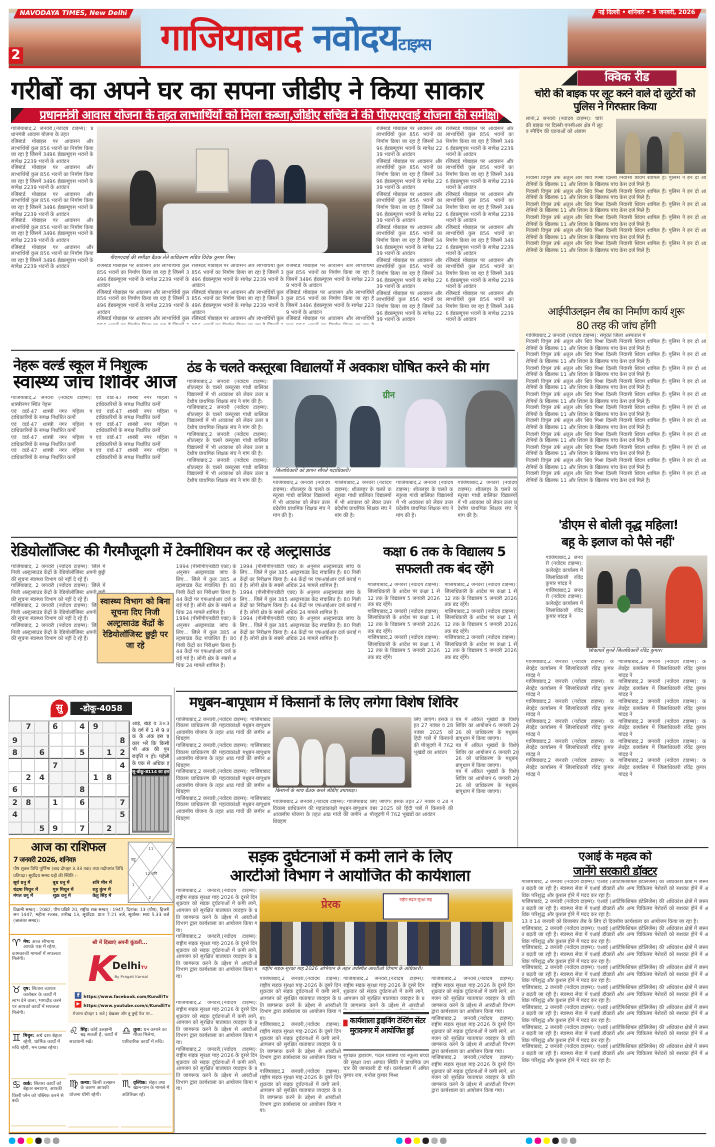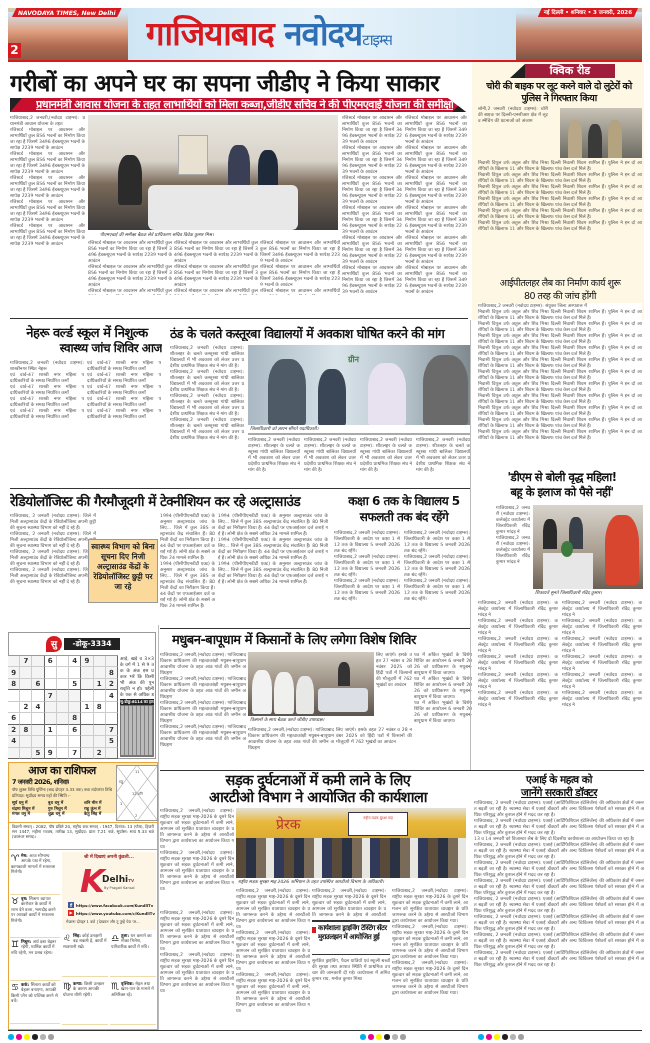--- a/index.html
+++ b/index.html
@@ -17,21 +17,21 @@
 </head>
 <body>
 
 <div class="abs" style="left:8px;top:8px;width:634px;height:52px;background:linear-gradient(90deg,#d9c6a8 0%,#cfe6f5 20%,#e8f3fa 50%,#cfe6f5 80%,#d8b7a0 100%);">
   <div class="abs photo" style="left:0;top:4px;width:120px;height:48px;background:linear-gradient(180deg,#cfe6f5 0%,#e0a080 40%,#b36b52 70%,#8d5a44 100%);"></div>
   <div class="abs photo" style="left:508px;top:4px;width:126px;height:48px;background:linear-gradient(180deg,#cfe6f5 0%,#c98a70 40%,#b06a55 70%,#7a5544 100%);"></div>
   <div class="abs" style="left:4px;top:0;height:9px;padding:0 6px;background:#d71920;color:#fff;font-size:6px;font-style:italic;font-weight:bold;line-height:9px;clip-path:polygon(4% 0,100% 0,96% 100%,0 100%)">NAVODAYA TIMES, New Delhi</div>
   <div class="abs" style="left:0;top:35px;width:13px;height:15px;background:#d71920;color:#fff;font-weight:bold;font-size:12px;text-align:center;line-height:15px">2</div>
   <div class="abs h" style="left:138px;top:6px;font-size:33px;line-height:40px;letter-spacing:-1px">
     <span style="color:#d71920">गाजियाबाद</span>
-    <span style="color:#2f6fb3">नवोदय</span><span style="color:#2f6fb3;font-size:15px;font-weight:normal">टाइम्स</span>
+    <span style="color:#2f6fb3">नवोदय</span><span style="color:#2f6fb3;font-size:15px;font-weight:bold">टाइम्स</span>
   </div>
   <div class="abs" style="right:4px;top:0;height:9px;padding:0 6px;background:#d71920;color:#fff;font-size:5.5px;font-weight:bold;line-height:9px;clip-path:polygon(4% 0,100% 0,96% 100%,0 100%)">नई दिल्ली • शनिवार • 3 जनवरी, 2026</div>
 </div>
 <div class="abs" style="left:8px;top:60px;width:634px;height:2px;background:#d71920"></div>
 
 <div class="abs h" style="left:10px;top:70px;width:456px;font-size:23px;line-height:26px">गरीबों का अपने घर का सपना जीडीए ने किया साकार</div>
 <div class="abs" style="left:10px;top:98px;width:456px;height:14px;background:#c8102e;clip-path:polygon(0 0,96% 0,100% 100%,0 100%);">
   <div class="abs" style="left:0;top:0;width:12px;height:14px;background:#222;clip-path:polygon(0 0,100% 0,0 100%)"></div>
   <div class="abs" style="right:0;top:0;width:14px;height:14px;background:#222;clip-path:polygon(100% 0,100% 100%,0 100%)"></div>
   <div class="abs h" style="left:26px;top:1px;color:#fff;font-size:11px;line-height:12px;font-weight:bold;text-decoration:underline">प्रधानमंत्री आवास योजना के तहत लाभार्थियों को मिला कब्जा,जीडीए सचिव ने की पीएमएवाई योजना की समीक्षा</div>
@@ -97,40 +97,40 @@
   <div class="abs" style="left:48px;top:12px;width:14px;height:38px;background:#b3a37f;border-radius:40% 40% 0 0"></div>
 </div>
 <div class="abs txt" style="left:478px;top:160px;width:164px;height:82px">
     <span>निवासी विपुल उर्फ अतुल और शिव मिश्रा दिल्ली निवासी शिवम शामिल हैं। पुलिस ने इन दो आरोपियों के खिलाफ 11 और शिवम के खिलाफ पांच केस दर्ज मिले हैं।</span>
     <span>निवासी विपुल उर्फ अतुल और शिव मिश्रा दिल्ली निवासी शिवम शामिल हैं। पुलिस ने इन दो आरोपियों के खिलाफ 11 और शिवम के खिलाफ पांच केस दर्ज मिले हैं।</span>
     <span>निवासी विपुल उर्फ अतुल और शिव मिश्रा दिल्ली निवासी शिवम शामिल हैं। पुलिस ने इन दो आरोपियों के खिलाफ 11 और शिवम के खिलाफ पांच केस दर्ज मिले हैं।</span>
     <span>निवासी विपुल उर्फ अतुल और शिव मिश्रा दिल्ली निवासी शिवम शामिल हैं। पुलिस ने इन दो आरोपियों के खिलाफ 11 और शिवम के खिलाफ पांच केस दर्ज मिले हैं।</span>
     <span>निवासी विपुल उर्फ अतुल और शिव मिश्रा दिल्ली निवासी शिवम शामिल हैं। पुलिस ने इन दो आरोपियों के खिलाफ 11 और शिवम के खिलाफ पांच केस दर्ज मिले हैं।</span>
     <span>निवासी विपुल उर्फ अतुल और शिव मिश्रा दिल्ली निवासी शिवम शामिल हैं। पुलिस ने इन दो आरोपियों के खिलाफ 11 और शिवम के खिलाफ पांच केस दर्ज मिले हैं।</span>
   </div>
-<div class="abs h" style="left:478px;top:276px;width:164px;font-size:9.5px;font-weight:normal;text-align:center">आईपीतलहर लैब का निर्माण कार्य शुरू</div>
+<div class="abs h" style="left:478px;top:276px;width:164px;font-size:9.5px;font-weight:normal;text-align:center">आईपीउलझन लैब का निर्माण कार्य शुरू</div>
 <div class="abs h" style="left:478px;top:289px;width:164px;font-size:9.5px;font-weight:normal;text-align:center">80 तरह की जांच होंगी</div>
 <div class="abs txt" style="left:478px;top:303px;width:164px;height:152px;background:#fff">
     <span>गाजियाबाद,2 जनवरी (नवोदय टाइम्स): संयुक्त जिला अस्पताल में</span>
     <span>निवासी विपुल उर्फ अतुल और शिव मिश्रा दिल्ली निवासी शिवम शामिल हैं। पुलिस ने इन दो आरोपियों के खिलाफ 11 और शिवम के खिलाफ पांच केस दर्ज मिले हैं।</span>
     <span>निवासी विपुल उर्फ अतुल और शिव मिश्रा दिल्ली निवासी शिवम शामिल हैं। पुलिस ने इन दो आरोपियों के खिलाफ 11 और शिवम के खिलाफ पांच केस दर्ज मिले हैं।</span>
     <span>निवासी विपुल उर्फ अतुल और शिव मिश्रा दिल्ली निवासी शिवम शामिल हैं। पुलिस ने इन दो आरोपियों के खिलाफ 11 और शिवम के खिलाफ पांच केस दर्ज मिले हैं।</span>
     <span>निवासी विपुल उर्फ अतुल और शिव मिश्रा दिल्ली निवासी शिवम शामिल हैं। पुलिस ने इन दो आरोपियों के खिलाफ 11 और शिवम के खिलाफ पांच केस दर्ज मिले हैं।</span>
     <span>निवासी विपुल उर्फ अतुल और शिव मिश्रा दिल्ली निवासी शिवम शामिल हैं। पुलिस ने इन दो आरोपियों के खिलाफ 11 और शिवम के खिलाफ पांच केस दर्ज मिले हैं।</span>
     <span>निवासी विपुल उर्फ अतुल और शिव मिश्रा दिल्ली निवासी शिवम शामिल हैं। पुलिस ने इन दो आरोपियों के खिलाफ 11 और शिवम के खिलाफ पांच केस दर्ज मिले हैं।</span>
     <span>निवासी विपुल उर्फ अतुल और शिव मिश्रा दिल्ली निवासी शिवम शामिल हैं। पुलिस ने इन दो आरोपियों के खिलाफ 11 और शिवम के खिलाफ पांच केस दर्ज मिले हैं।</span>
     <span>निवासी विपुल उर्फ अतुल और शिव मिश्रा दिल्ली निवासी शिवम शामिल हैं। पुलिस ने इन दो आरोपियों के खिलाफ 11 और शिवम के खिलाफ पांच केस दर्ज मिले हैं।</span>
     <span>निवासी विपुल उर्फ अतुल और शिव मिश्रा दिल्ली निवासी शिवम शामिल हैं। पुलिस ने इन दो आरोपियों के खिलाफ 11 और शिवम के खिलाफ पांच केस दर्ज मिले हैं।</span>
     <span>निवासी विपुल उर्फ अतुल और शिव मिश्रा दिल्ली निवासी शिवम शामिल हैं। पुलिस ने इन दो आरोपियों के खिलाफ 11 और शिवम के खिलाफ पांच केस दर्ज मिले हैं।</span>
     <span>निवासी विपुल उर्फ अतुल और शिव मिश्रा दिल्ली निवासी शिवम शामिल हैं। पुलिस ने इन दो आरोपियों के खिलाफ 11 और शिवम के खिलाफ पांच केस दर्ज मिले हैं।</span>
   </div>
 
 <div class="abs rule" style="left:10px;top:318px;width:458px"></div>
-<div class="abs h" style="left:12px;top:325px;width:150px;font-size:13px;line-height:15px;text-align:center">नेहरू वर्ल्ड स्कूल में निशुल्क</div>
-<div class="abs h" style="left:12px;top:341px;width:150px;font-size:12px;line-height:15px;text-align:right">स्वास्थ्य जांच शिविर आज</div>
+<div class="abs h" style="left:12px;top:325px;width:150px;font-size:13px;line-height:15px;">नेहरू वर्ल्ड स्कूल में निशुल्क</div>
+<div class="abs h" style="left:12px;top:341px;width:150px;font-size:17px;line-height:15px;text-align:left">स्वास्थ्य जांच शिविर आज</div>
 <div class="abs txt" style="left:10px;top:360px;width:74px;height:110px">
     <span>गाजियाबाद,2 जनवरी (नवोदय टाइम्स): शास्त्रीनगर स्थित नेहरू</span>
     <span>एवं वार्ड-47 शास्त्री नगर महिला पदाधिकारियों के समक्ष निर्धारित कर्मों</span>
     <span>एवं वार्ड-47 शास्त्री नगर महिला पदाधिकारियों के समक्ष निर्धारित कर्मों</span>
     <span>एवं वार्ड-47 शास्त्री नगर महिला पदाधिकारियों के समक्ष निर्धारित कर्मों</span>
     <span>एवं वार्ड-47 शास्त्री नगर महिला पदाधिकारियों के समक्ष निर्धारित कर्मों</span>
   </div>
 <div class="abs txt" style="left:87px;top:360px;width:74px;height:110px">
     <span>एवं वार्ड-47 शास्त्री नगर महिला पदाधिकारियों के समक्ष निर्धारित कर्मों</span>
     <span>एवं वार्ड-47 शास्त्री नगर महिला पदाधिकारियों के समक्ष निर्धारित कर्मों</span>
@@ -226,21 +226,21 @@
     <span>गाजियाबाद,2 जनवरी (नवोदय टाइम्स): जिलाधिकारी के आदेश पर कक्षा 1 से 12 तक के विद्यालय 5 जनवरी 2026 तक बंद रहेंगे।</span>
   </div>
 <div class="abs txt" style="left:404px;top:530px;width:66px;height:90px">
     <span>गाजियाबाद,2 जनवरी (नवोदय टाइम्स): जिलाधिकारी के आदेश पर कक्षा 1 से 12 तक के विद्यालय 5 जनवरी 2026 तक बंद रहेंगे।</span>
     <span>गाजियाबाद,2 जनवरी (नवोदय टाइम्स): जिलाधिकारी के आदेश पर कक्षा 1 से 12 तक के विद्यालय 5 जनवरी 2026 तक बंद रहेंगे।</span>
     <span>गाजियाबाद,2 जनवरी (नवोदय टाइम्स): जिलाधिकारी के आदेश पर कक्षा 1 से 12 तक के विद्यालय 5 जनवरी 2026 तक बंद रहेंगे।</span>
   </div>
 
 <div class="abs" style="left:8px;top:632px;width:148px;height:127px;border:1px solid #999"></div>
 <div class="abs" style="left:46px;top:636px;width:16px;height:16px;background:#d71920;color:#fff;font-weight:bold;font-size:9px;text-align:center;line-height:16px;border-radius:50% 50% 50% 0">सु</div>
-<div class="abs" style="left:64px;top:638px;width:56px;height:12px;background:#222;color:#fff;font-weight:bold;font-size:7.5px;text-align:center;line-height:12px">-डोकू-3334</div>
+<div class="abs" style="left:64px;top:638px;width:56px;height:12px;background:#222;color:#fff;font-weight:bold;font-size:7.5px;text-align:center;line-height:12px">-डोकू-4058</div>
 <div class="abs" id="sudoku-grid" style="left:8px;top:655px;width:110px;height:104px;display:grid;grid-template-columns:repeat(9,1fr);grid-template-rows:repeat(9,1fr);border-top:1px solid #999">
     <div style="font-size: 7px; font-weight: bold; color: rgb(51, 51, 51); display: flex; align-items: center; justify-content: center; border-right: 1px solid rgb(204, 204, 204); border-bottom: 1px solid rgb(204, 204, 204); background: rgb(244, 244, 244);"></div>
     <div style="font-size: 7px; font-weight: bold; color: rgb(51, 51, 51); display: flex; align-items: center; justify-content: center; border-right: 1px solid rgb(204, 204, 204); border-bottom: 1px solid rgb(204, 204, 204); background: rgb(244, 244, 244);">7</div>
     <div style="font-size: 7px; font-weight: bold; color: rgb(51, 51, 51); display: flex; align-items: center; justify-content: center; border-right: 1px solid rgb(102, 102, 102); border-bottom: 1px solid rgb(204, 204, 204); background: rgb(244, 244, 244);"></div>
     <div style="font-size: 7px; font-weight: bold; color: rgb(51, 51, 51); display: flex; align-items: center; justify-content: center; border-right: 1px solid rgb(204, 204, 204); border-bottom: 1px solid rgb(204, 204, 204); background: rgb(255, 255, 255);">6</div>
     <div style="font-size: 7px; font-weight: bold; color: rgb(51, 51, 51); display: flex; align-items: center; justify-content: center; border-right: 1px solid rgb(204, 204, 204); border-bottom: 1px solid rgb(204, 204, 204); background: rgb(255, 255, 255);"></div>
     <div style="font-size: 7px; font-weight: bold; color: rgb(51, 51, 51); display: flex; align-items: center; justify-content: center; border-right: 1px solid rgb(102, 102, 102); border-bottom: 1px solid rgb(204, 204, 204); background: rgb(255, 255, 255);">4</div>
     <div style="font-size: 7px; font-weight: bold; color: rgb(51, 51, 51); display: flex; align-items: center; justify-content: center; border-right: 1px solid rgb(204, 204, 204); border-bottom: 1px solid rgb(204, 204, 204); background: rgb(244, 244, 244);">9</div>
     <div style="font-size: 7px; font-weight: bold; color: rgb(51, 51, 51); display: flex; align-items: center; justify-content: center; border-right: 1px solid rgb(204, 204, 204); border-bottom: 1px solid rgb(204, 204, 204); background: rgb(244, 244, 244);"></div>
     <div style="font-size: 7px; font-weight: bold; color: rgb(51, 51, 51); display: flex; align-items: center; justify-content: center; border-right: 1px solid rgb(102, 102, 102); border-bottom: 1px solid rgb(204, 204, 204); background: rgb(244, 244, 244);"></div>
@@ -421,21 +421,21 @@
   </div>
 
 <div class="abs rule" style="left:160px;top:770px;width:484px"></div>
 <div class="abs h" style="left:168px;top:772px;width:300px;font-size:14.5px;line-height:17px;text-align:center">सड़क दुर्घटनाओं में कमी लाने के लिए</div>
 <div class="abs h" style="left:168px;top:789px;width:300px;font-size:14.5px;line-height:17px;text-align:center">आरटीओ विभाग ने आयोजित की कार्यशाला</div>
 <div class="abs txt" style="left:160px;top:808px;width:74px;height:100px">
     <span>गाजियाबाद,2 जनवरी,(नवोदय टाइम्स): राष्ट्रीय सड़क सुरक्षा माह-2026 के दूसरे दिन शुक्रवार को सड़क दुर्घटनाओं में कमी लाने, आमजन को सुरक्षित यातायात व्यवहार के प्रति जागरूक करने के उद्देश्य से आरटीओ विभाग द्वारा कार्यशाला का आयोजन किया गया।</span>
     <span>गाजियाबाद,2 जनवरी,(नवोदय टाइम्स): राष्ट्रीय सड़क सुरक्षा माह-2026 के दूसरे दिन शुक्रवार को सड़क दुर्घटनाओं में कमी लाने, आमजन को सुरक्षित यातायात व्यवहार के प्रति जागरूक करने के उद्देश्य से आरटीओ विभाग द्वारा कार्यशाला का आयोजन किया गया।</span>
   </div>
 <div class="abs photo" style="left:236px;top:808px;width:230px;height:70px;background:linear-gradient(180deg,#e3e1d8 0%,#e8b83a 20%,#d9a830 50%,#8a7a60 100%)">
-  <div class="abs" style="left:40px;top:6px;font-size:14px;color:#b33;font-weight:normal">प्रेरक</div>
+  <div class="abs" style="left:56px;top:6px;font-size:10px;color:#b33;font-weight:bold">प्रेरक</div>
   <div class="abs" style="left:112px;top:4px;width:60px;height:24px;background:#fff;border:1px solid #335;font-size:3.5px;color:#c33;text-align:center;padding-top:2px">राष्ट्रीय सड़क सुरक्षा माह</div>
   <div class="abs" style="left:0;top:30px;width:230px;height:40px;background:repeating-linear-gradient(90deg,#5a4a3a 0 10px,#2a3142 10px 20px,#7a6a58 20px 30px,#e8e6e0 30px 38px,#303a58 38px 48px)"></div>
 </div>
 <div class="abs cap" style="left:238px;top:879px;width:228px">राष्ट्रीय सड़क सुरक्षा माह 2026 अभियान के तहत उपस्थित आरटीओ विभाग के अधिकारी।</div>
 <div class="abs txt" style="left:236px;top:888px;width:74px;height:140px">
     <span>गाजियाबाद,2 जनवरी,(नवोदय टाइम्स): राष्ट्रीय सड़क सुरक्षा माह-2026 के दूसरे दिन शुक्रवार को सड़क दुर्घटनाओं में कमी लाने, आमजन को सुरक्षित यातायात व्यवहार के प्रति जागरूक करने के उद्देश्य से आरटीओ विभाग द्वारा कार्यशाला का आयोजन किया गया।</span>
     <span>गाजियाबाद,2 जनवरी,(नवोदय टाइम्स): राष्ट्रीय सड़क सुरक्षा माह-2026 के दूसरे दिन शुक्रवार को सड़क दुर्घटनाओं में कमी लाने, आमजन को सुरक्षित यातायात व्यवहार के प्रति जागरूक करने के उद्देश्य से आरटीओ विभाग द्वारा कार्यशाला का आयोजन किया गया।</span>
     <span>गाजियाबाद,2 जनवरी,(नवोदय टाइम्स): राष्ट्रीय सड़क सुरक्षा माह-2026 के दूसरे दिन शुक्रवार को सड़क दुर्घटनाओं में कमी लाने, आमजन को सुरक्षित यातायात व्यवहार के प्रति जागरूक करने के उद्देश्य से आरटीओ विभाग द्वारा कार्यशाला का आयोजन किया गया।</span>
   </div>
 <div class="abs txt" style="left:312px;top:888px;width:74px;height:30px">
@@ -446,21 +446,21 @@
     <span>गाजियाबाद,2 जनवरी,(नवोदय टाइम्स): राष्ट्रीय सड़क सुरक्षा माह-2026 के दूसरे दिन शुक्रवार को सड़क दुर्घटनाओं में कमी लाने, आमजन को सुरक्षित यातायात व्यवहार के प्रति जागरूक करने के उद्देश्य से आरटीओ विभाग द्वारा कार्यशाला का आयोजन किया गया।</span>
     <span>गाजियाबाद,2 जनवरी,(नवोदय टाइम्स): राष्ट्रीय सड़क सुरक्षा माह-2026 के दूसरे दिन शुक्रवार को सड़क दुर्घटनाओं में कमी लाने, आमजन को सुरक्षित यातायात व्यवहार के प्रति जागरूक करने के उद्देश्य से आरटीओ विभाग द्वारा कार्यशाला का आयोजन किया गया।</span>
   </div>
 <div class="abs txt" style="left:160px;top:910px;width:74px;height:118px">
     <span>गाजियाबाद,2 जनवरी,(नवोदय टाइम्स): राष्ट्रीय सड़क सुरक्षा माह-2026 के दूसरे दिन शुक्रवार को सड़क दुर्घटनाओं में कमी लाने, आमजन को सुरक्षित यातायात व्यवहार के प्रति जागरूक करने के उद्देश्य से आरटीओ विभाग द्वारा कार्यशाला का आयोजन किया गया।</span>
     <span>गाजियाबाद,2 जनवरी,(नवोदय टाइम्स): राष्ट्रीय सड़क सुरक्षा माह-2026 के दूसरे दिन शुक्रवार को सड़क दुर्घटनाओं में कमी लाने, आमजन को सुरक्षित यातायात व्यवहार के प्रति जागरूक करने के उद्देश्य से आरटीओ विभाग द्वारा कार्यशाला का आयोजन किया गया।</span>
   </div>
 
 <div class="abs" style="left:312px;top:920px;width:78px;height:108px;border-top:2px solid #333">
   <div class="abs" style="left:0;top:5px;width:4px;height:6px;background:#d71920"></div>
-  <div class="abs h" style="left:6px;top:2px;width:72px;font-size:7px;line-height:9px;white-space:normal">कार्यशाला ड्राइविंग टेस्टिंग सेंटर मुराउलझन में आयोजित हुई</div>
+  <div class="abs h" style="left:6px;top:2px;width:72px;font-size:7px;line-height:9px;white-space:normal">कार्यशाला ड्राइविंग टेस्टिंग सेंटर मुरादनगर में आयोजित हुई</div>
   <div class="abs" style="left:0;top:32px;width:78px;height:1px;background:#333"></div>
   <div class="abs txt" style="left:0;top:36px;width:78px;height:70px">सुरक्षित ड्राइविंग, पैदल यात्रियों एवं स्कूली बच्चों की सुरक्षा तथा आपात स्थिति में प्राथमिक उपचार की जानकारी दी गई। कार्यशाला में अमित कुमार राय, मनोज कुमार मिश्रा</div>
 </div>
 
 <div class="abs h" style="left:474px;top:773px;width:170px;font-size:10.5px;line-height:13px;text-align:center">एआई के महत्व को</div>
 <div class="abs h" style="left:474px;top:786px;width:170px;font-size:10.5px;line-height:13px;text-align:center;text-decoration:underline">जानेंगे सरकारी डॉक्टर</div>
 <div class="abs txt" style="left:474px;top:800px;width:170px;height:228px">
     <span>गाजियाबाद, 2 जनवरी (नवोदय टाइम्स): एआई (आर्टिफिशियल इंटेलिजेंस) की अधिकांश क्षेत्रों में जरूरत बढ़ती जा रही है। स्वास्थ्य सेवा में एआई डॉक्टरों और अन्य चिकित्सा पेशेवरों को सशक्त होने में अधिक परिशुद्ध और कुशल होने में मदद कर रहा है।</span>
     <span>गाजियाबाद, 2 जनवरी (नवोदय टाइम्स): एआई (आर्टिफिशियल इंटेलिजेंस) की अधिकांश क्षेत्रों में जरूरत बढ़ती जा रही है। स्वास्थ्य सेवा में एआई डॉक्टरों और अन्य चिकित्सा पेशेवरों को सशक्त होने में अधिक परिशुद्ध और कुशल होने में मदद कर रहा है।</span>
     <span>13 व 14 जनवरी को डिजास्टर लैब के लिए दो दिवसीय कार्यशाला का आयोजन किया जा रहा है।</span>

